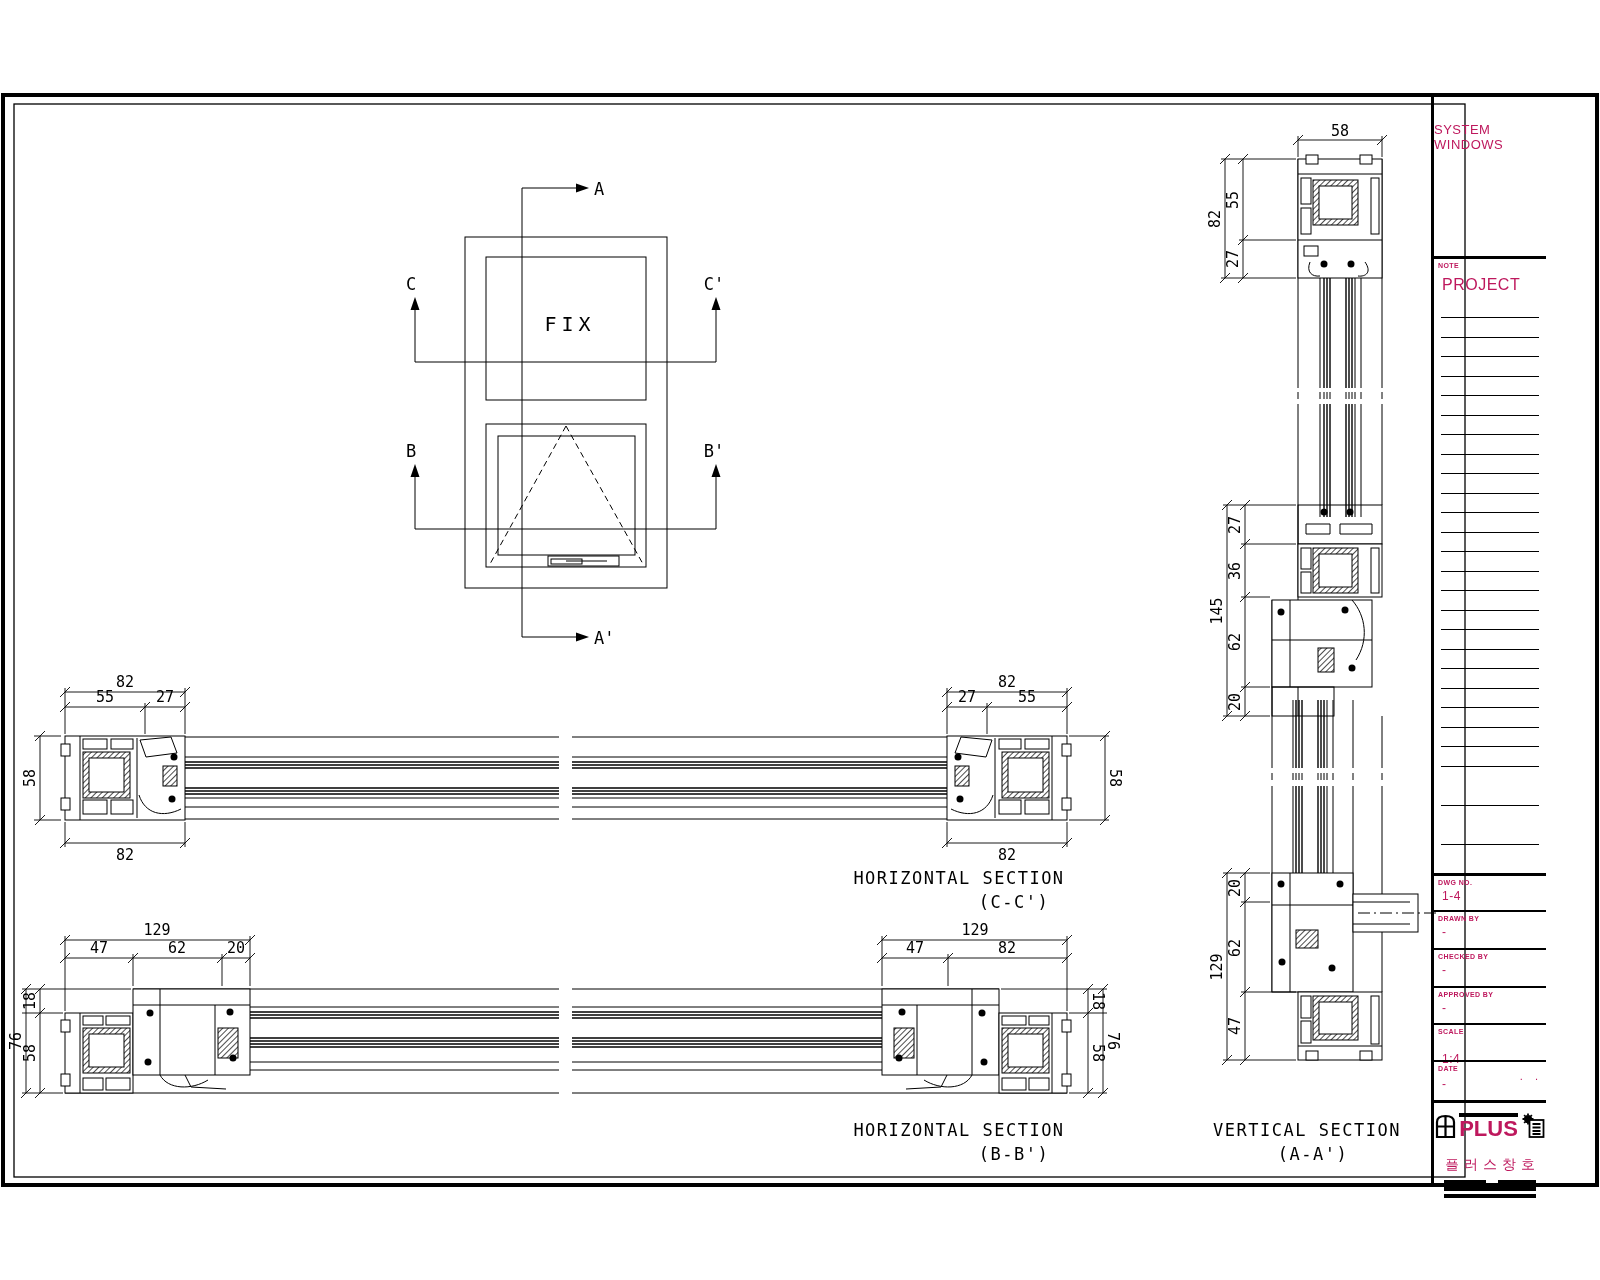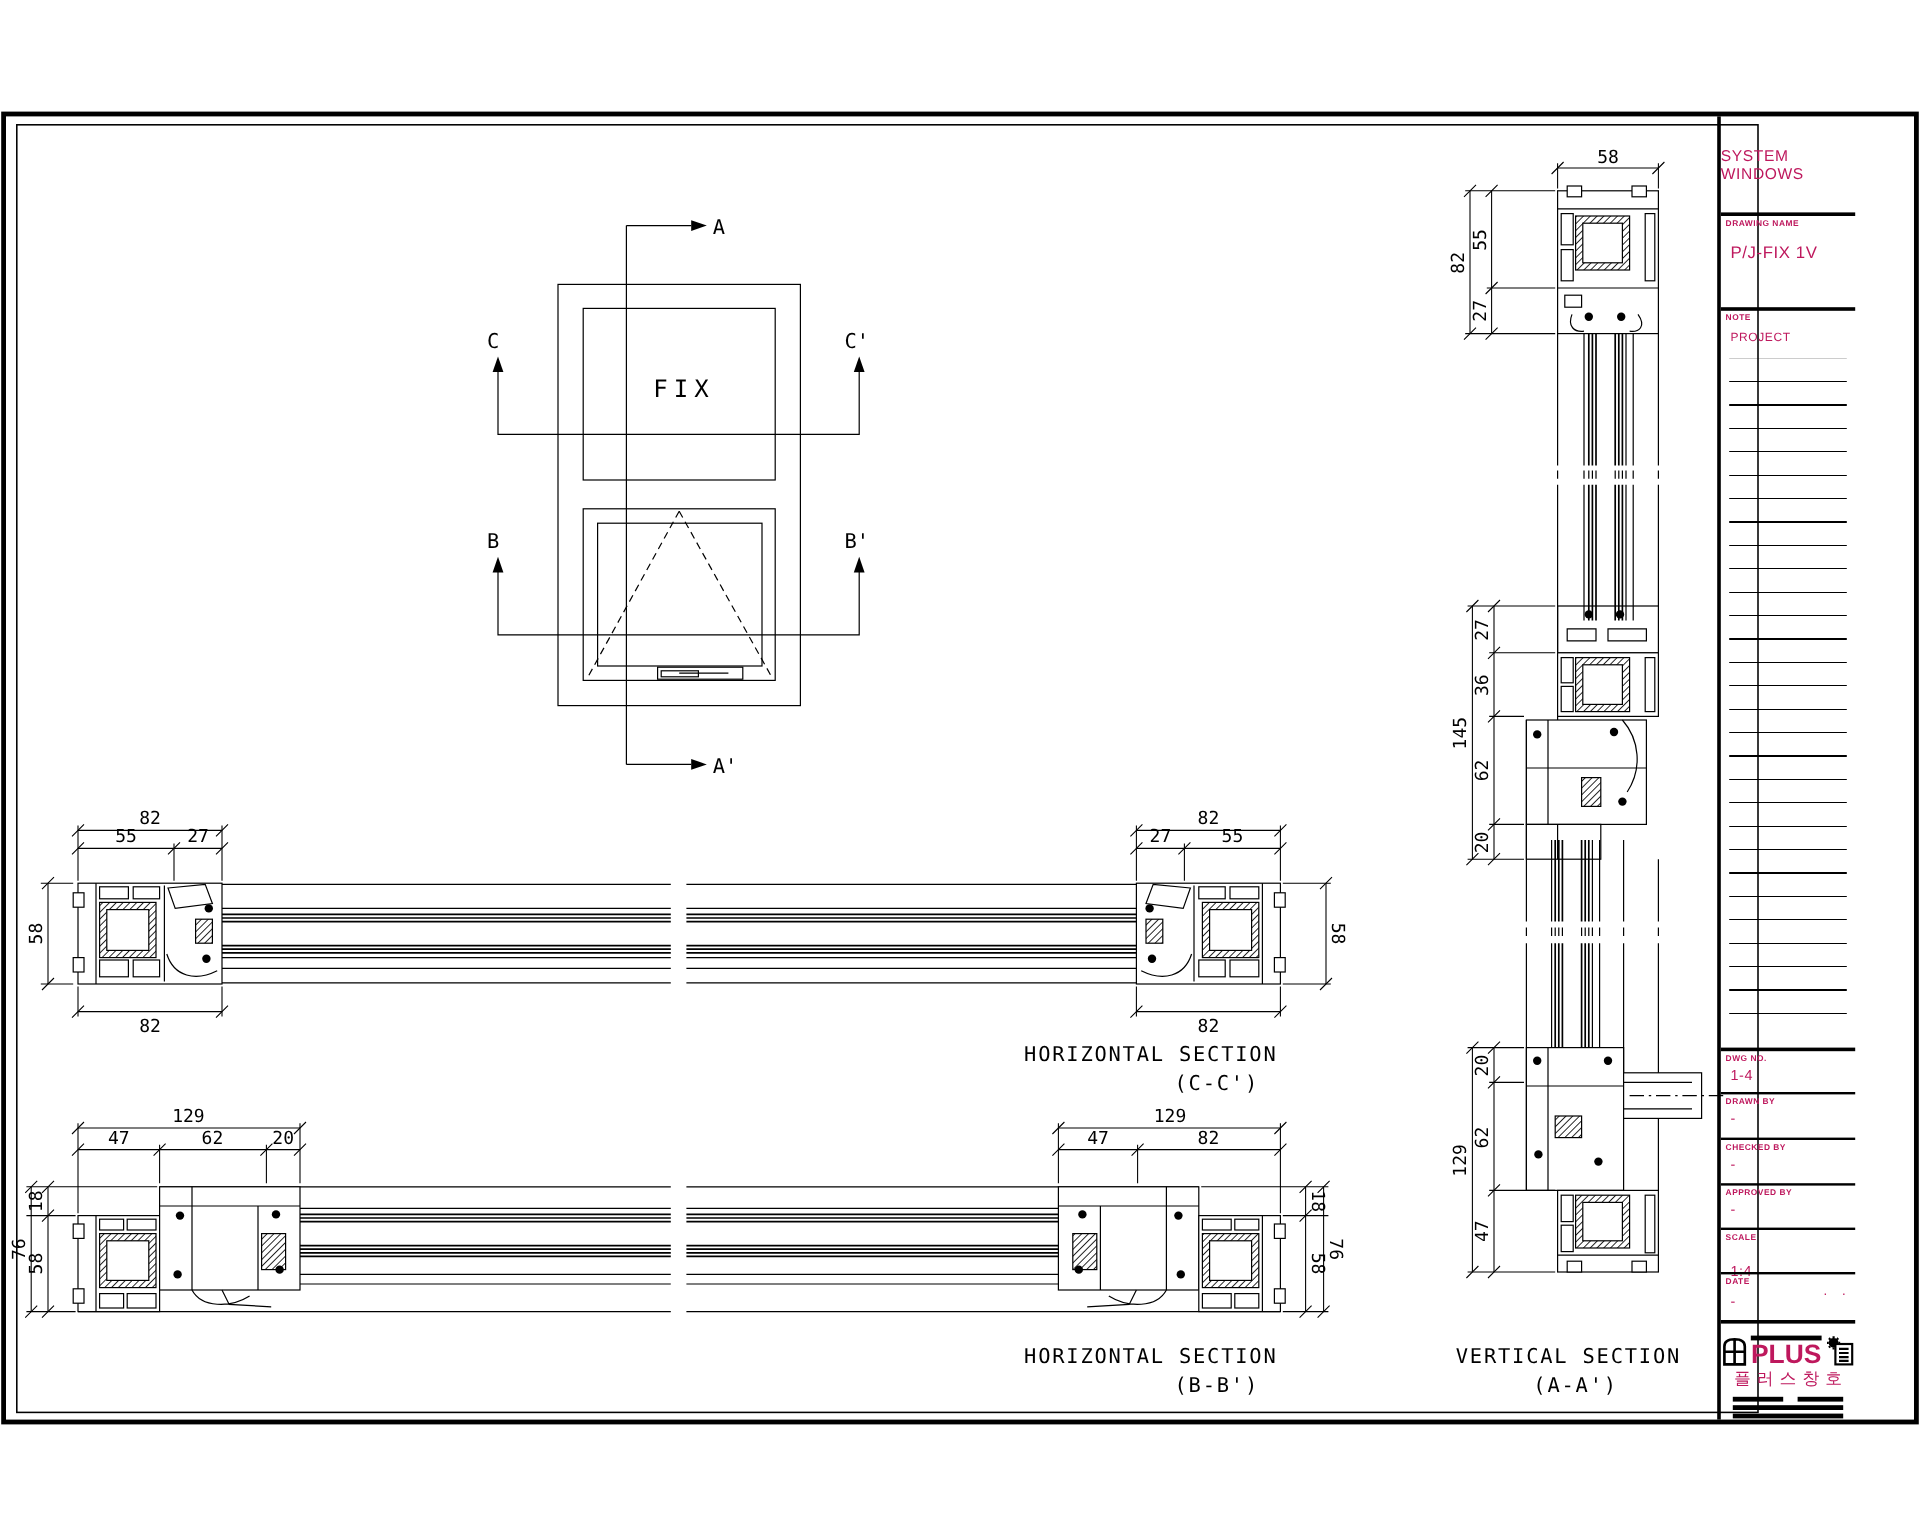--- a/index.html
+++ b/index.html
@@ -25,21 +25,21 @@
   .bt3{border-top:3px solid #000}.bt2{border-top:2px solid #000}
   .lbl{font-size:7px;font-weight:bold;letter-spacing:.4px;padding:3px 0 0 4px}
   .val{font-size:13px;padding-left:8px;margin-top:7px;letter-spacing:.5px}
   .sys{display:flex;align-items:center;justify-content:center;font-size:13px;letter-spacing:.5px}
   .rules{position:absolute;left:7px;right:7px;top:40px;bottom:26px;
          background:repeating-linear-gradient(to bottom,transparent 0,transparent 18.5px,#000 18.5px,#000 19.5px)}
   .dots{position:absolute;right:8px;top:8px;font-size:11px;white-space:pre}
   .logo-row{display:flex;align-items:center;justify-content:center;gap:3px;margin-top:10px}
   .plus-bar{height:3.5px;background:#000;margin-bottom:1px}
   .plus-txt{font-size:22px;font-weight:900;line-height:1;letter-spacing:0}
-  .logo-kr{text-align:center;font-size:14px;letter-spacing:5px;margin-top:0;padding-left:5px}
+  .logo-kr{text-align:center;font-size:14px;letter-spacing:5px;margin-top:16px;padding-left:5px}
   .logo-bars{margin:6px 10px 0 10px}
   .bar-row{display:flex;justify-content:space-between}
   .bar-row span{height:4px;background:#000;display:inline-block}
   .bar{height:4px;background:#000;margin-top:3px}
 </style>
 </head>
 <body>
 
 <div id="sheet">
 <svg id="dwg" width="1600" height="1280" viewBox="0 0 1600 1280">
@@ -302,27 +302,23 @@
   <text class="stl" x="959" y="1136" text-anchor="middle">HORIZONTAL SECTION</text>
   <text class="stl" x="1014" y="1160" text-anchor="middle">(B-B')</text>
   <text class="stl" x="1307" y="1136" text-anchor="middle">VERTICAL SECTION</text>
   <text class="stl" x="1313" y="1160" text-anchor="middle">(A-A')</text>
 </svg>
 
 <div class="tblock">
   <div class="cell sys" style="top:0;height:80px">
     <span>SYSTEM WINDOWS</span>
   </div>
-  <div class="cell bt3" style="top:80px;height:79px">
-    <div class="lbl">DRAWING NAME</div>
-    <div class="val" style="font-size:14px;margin-top:12px">P/J-FIX 1V</div>
-  </div>
   <div class="cell bt3" style="top:159px;height:617px">
     <div class="lbl">NOTE</div>
-    <div class="val" style="font-size:10px">PROJECT</div>
+    <div class="val" style="font-size:16px">PROJECT</div>
     <div class="rules"></div>
   </div>
   <div class="cell bt3" style="top:776px;height:37px">
     <div class="lbl">DWG NO.</div>
     <div class="val" style="font-size:12px;margin-top:3px">1-4</div>
   </div>
   <div class="cell bt2" style="top:813px;height:38px">
     <div class="lbl">DRAWN BY</div>
     <div class="val" style="font-size:12px;margin-top:3px">-</div>
   </div>

